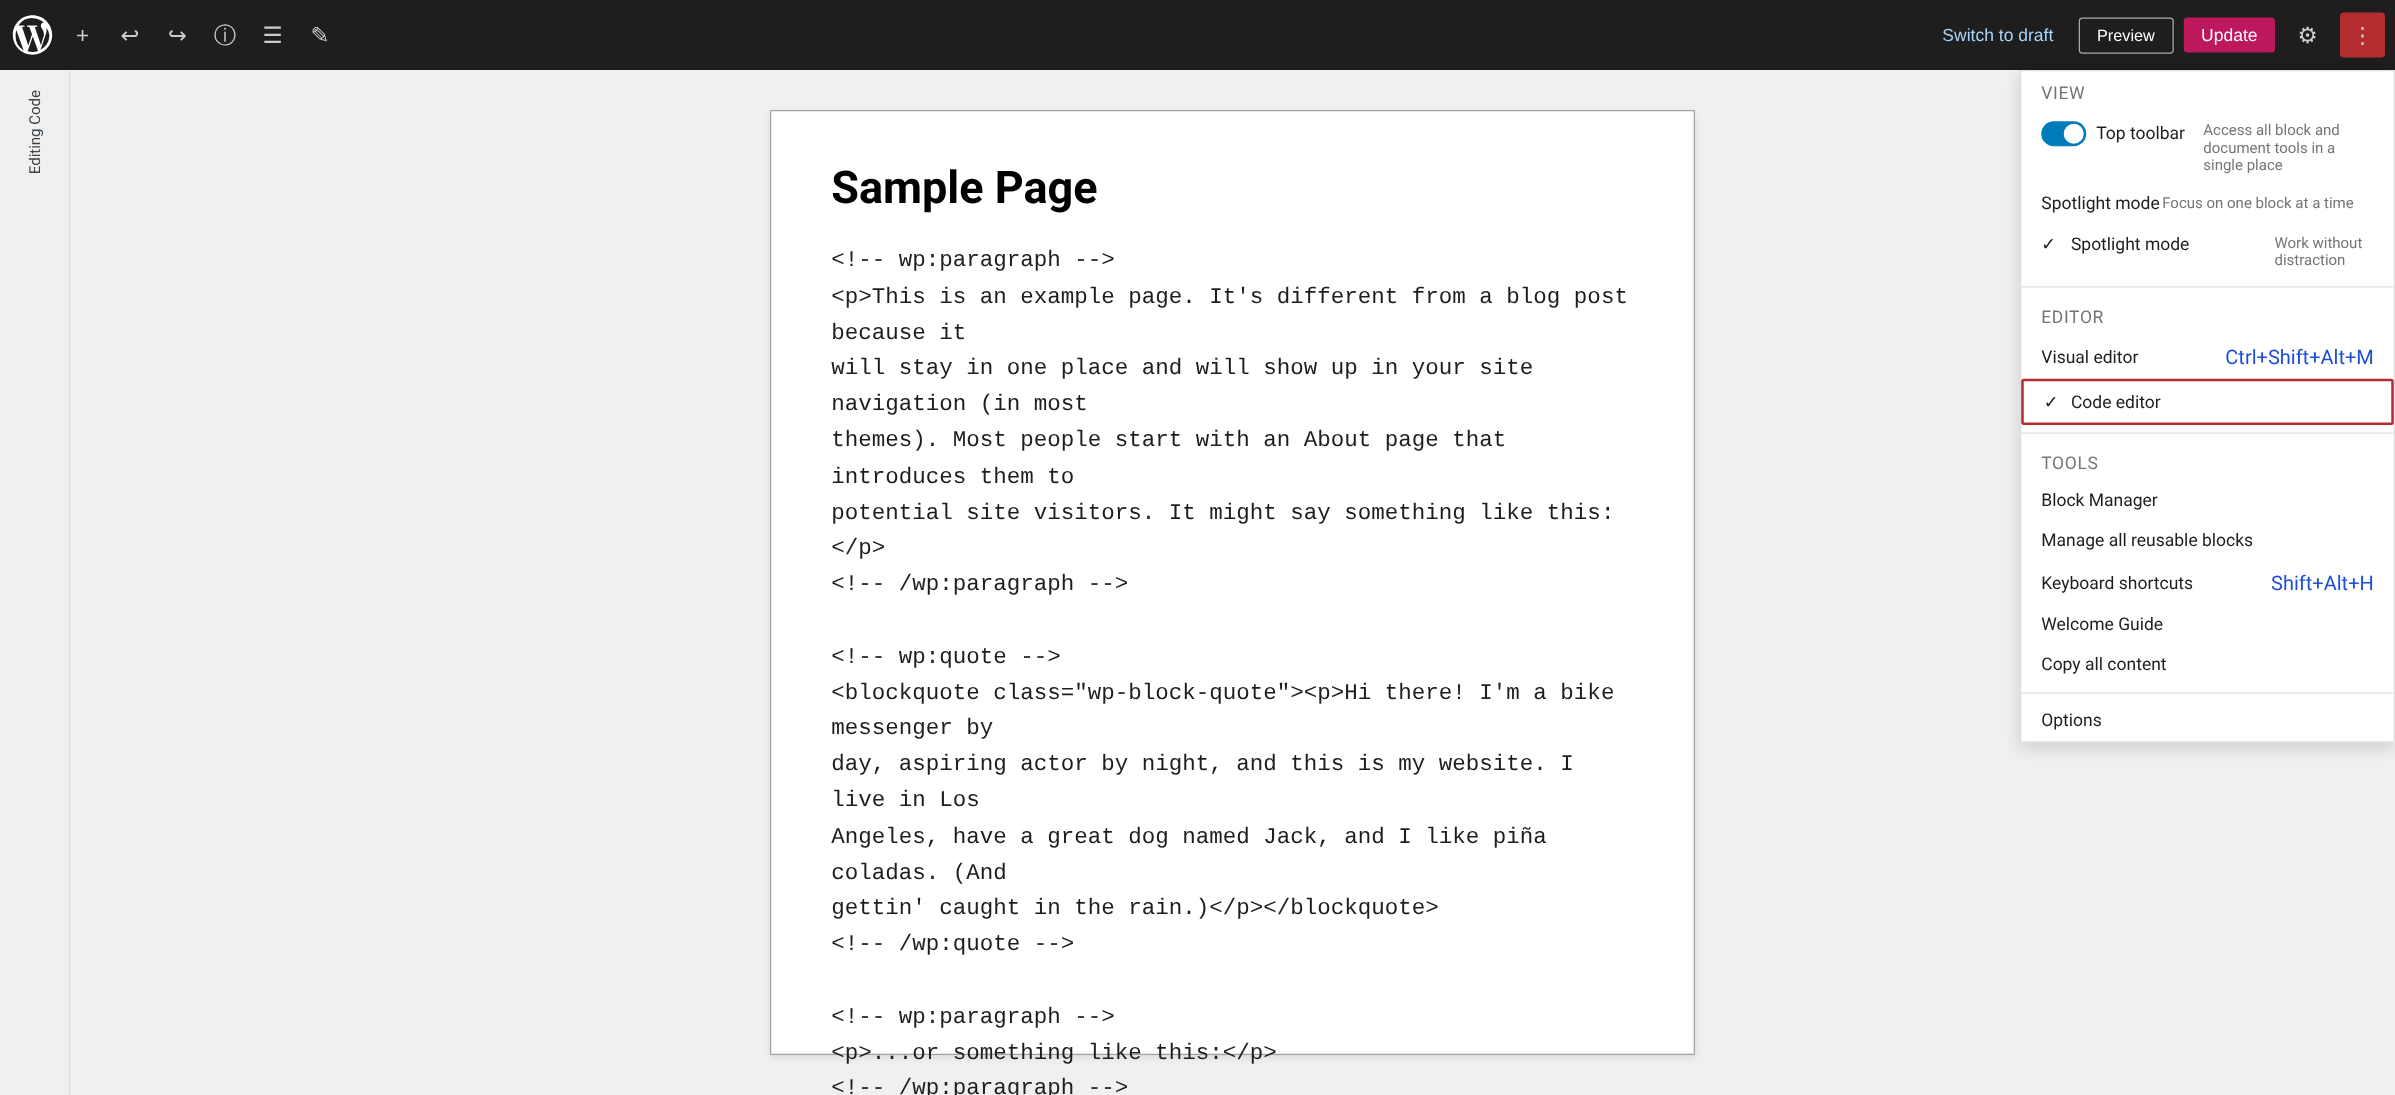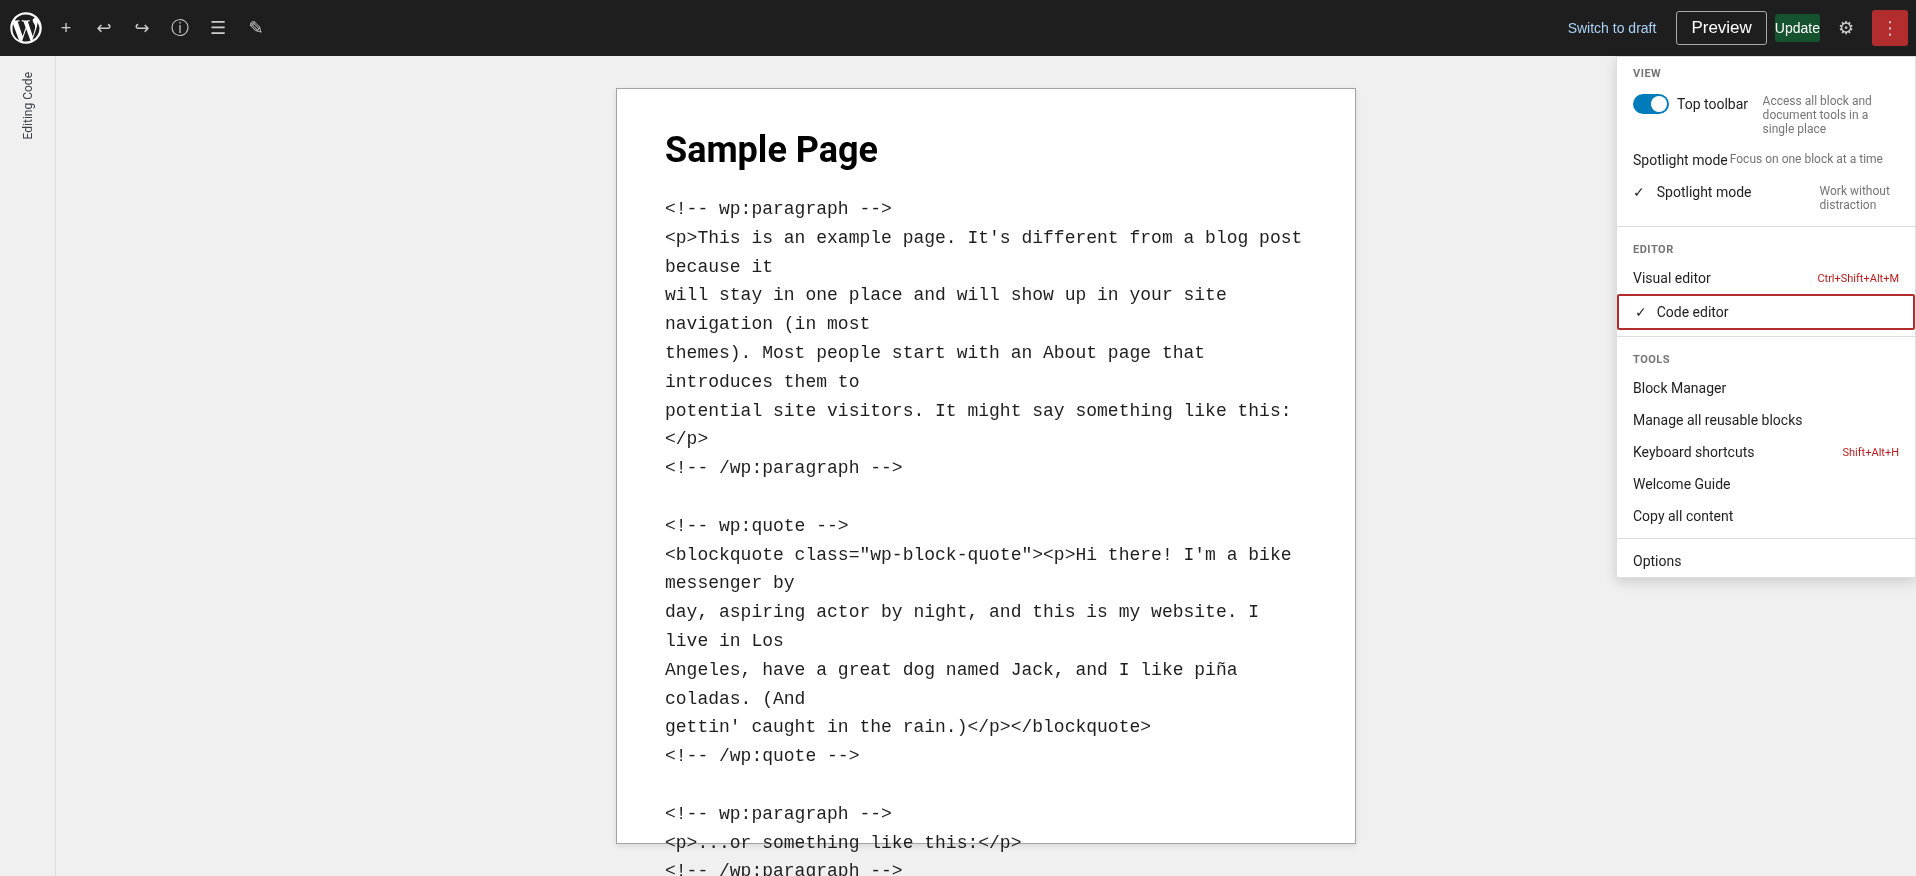--- a/index.html
+++ b/index.html
@@ -36,25 +36,25 @@
     .toolbar-right {
       margin-left: auto;
       display: flex; align-items: center; gap: 8px;
     }
     .switch-draft-btn {
       background: transparent; border: none; cursor: pointer;
       color: #aad3f7; font-size: 14px; padding: 6px 12px;
     }
     .preview-btn {
       background: transparent; border: 1px solid #aaa; color: #fff;
-      border-radius: 3px; padding: 6px 14px; font-size: 17px; cursor: pointer;
+      border-radius: 3px; padding: 6px 14px; font-size: 13px; cursor: pointer;
     }
     .update-btn {
-      background: #14532d; border: none; color: white;
-      border-radius: 3px; padding: 6px 0; font-size: 14px; cursor: pointer;
+      background: #be185d; border: none; color: white;
+      border-radius: 3px; padding: 6px 14px; font-size: 14px; cursor: pointer;
       font-weight: 500;
     }
     .settings-btn, .more-btn {
       width: 36px; height: 36px;
       background: transparent; border: none; cursor: pointer;
       color: #ccc; font-size: 18px;
       display: flex; align-items: center; justify-content: center;
       border-radius: 4px;
     }
     .more-btn {
@@ -126,22 +126,22 @@
       position: fixed;
       top: 56px;
       right: 0;
       width: 300px;
       background: white;
       border: 1px solid #ddd;
       box-shadow: 0 4px 12px rgba(0,0,0,0.15);
       z-index: 200;
     }
     .dropdown-section-label {
-      font-size: 11px;
-      font-weight: 700;
+      font-size: 14px;
+      font-weight: 400;
       color: #757575;
       text-transform: uppercase;
       letter-spacing: 0.5px;
       padding: 10px 16px 6px;
     }
     .dropdown-item {
       padding: 8px 16px;
       cursor: pointer;
       display: flex;
       align-items: flex-start;
@@ -160,22 +160,22 @@
       font-size: 12px;
       color: #757575;
     }
     .dropdown-item-row {
       display: flex;
       align-items: center;
       width: 100%;
       justify-content: space-between;
     }
     .dropdown-item-shortcut {
-      font-size: 11px;
-      color: #b91c1c;
+      font-size: 16px;
+      color: #1d4ed8;
       white-space: nowrap;
     }
     .check-icon {
       color: #1e1e1e;
       font-size: 14px;
       margin-right: 4px;
     }
     .dropdown-divider {
       height: 1px;
       background: #ddd;

